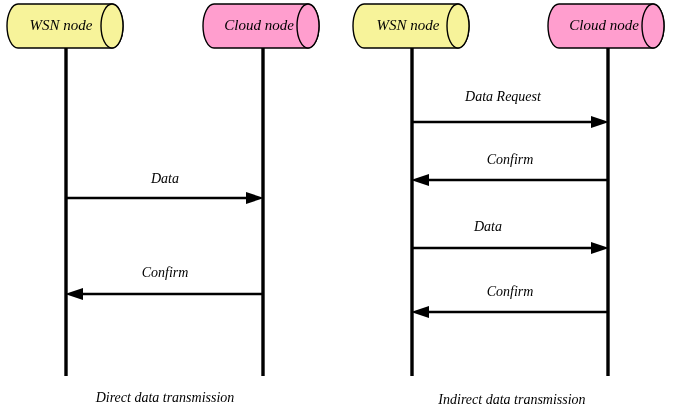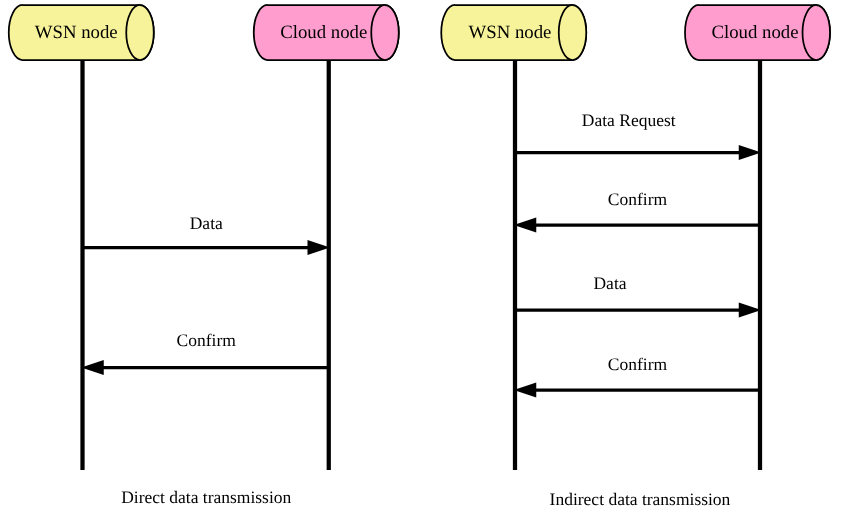--- a/index.html
+++ b/index.html
@@ -11,20 +11,21 @@
     width: 685px;
     height: 410px;
     font-family: "Liberation Serif", serif;
     overflow: hidden;
   }
   #diagram-root {
     position: relative;
     width: 685px;
     height: 410px;
     background: #ffffff;
+    font-style: italic;
   }
   svg.canvas {
     position: absolute;
     left: 0;
     top: 0;
     width: 685px;
     height: 410px;
     display: block;
   }
   .node-label {

